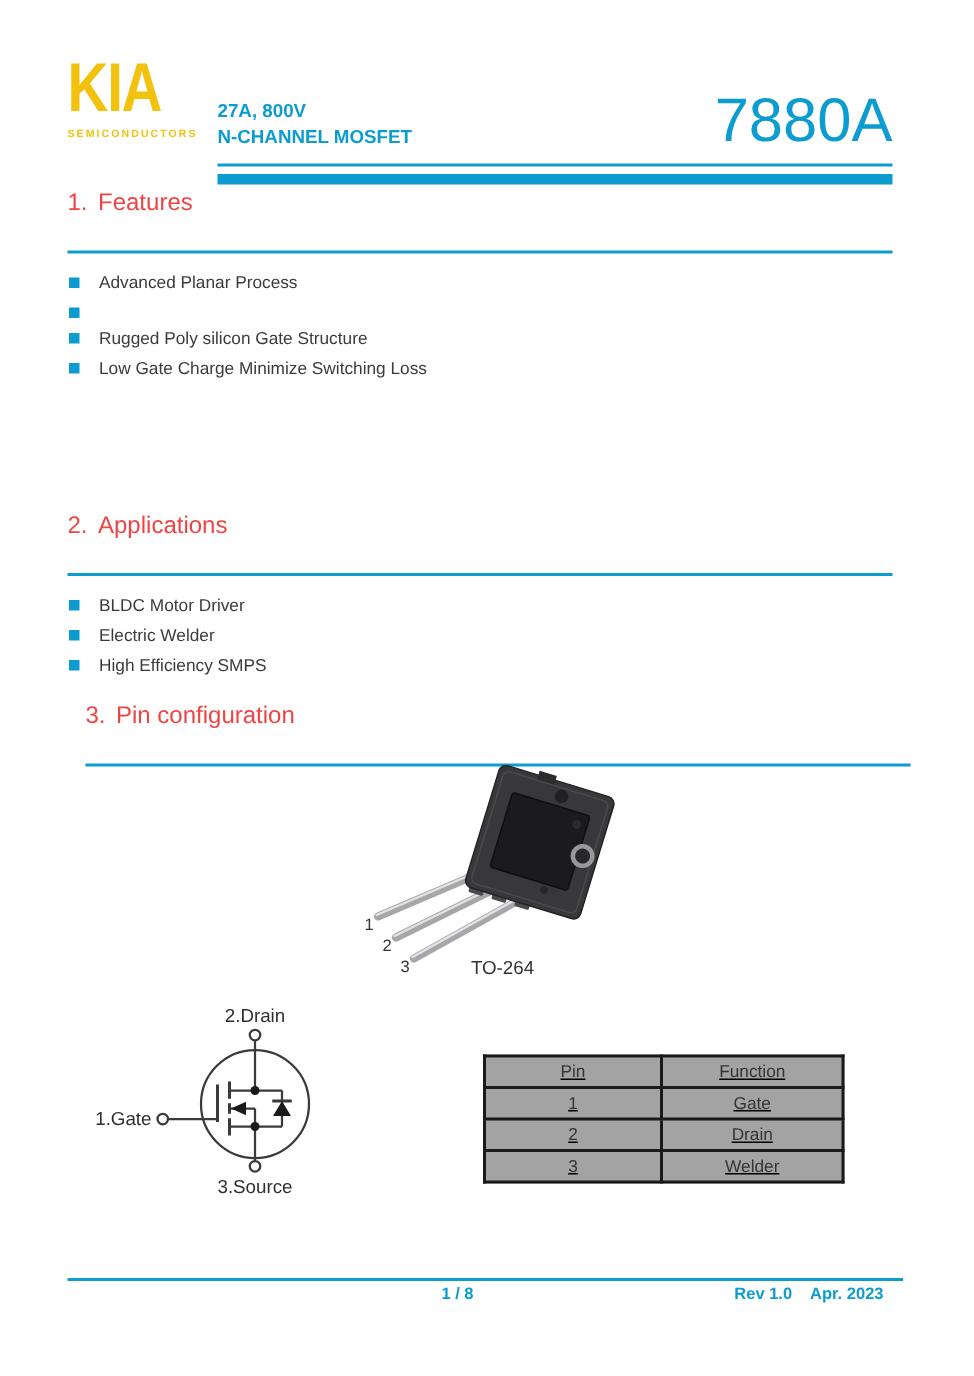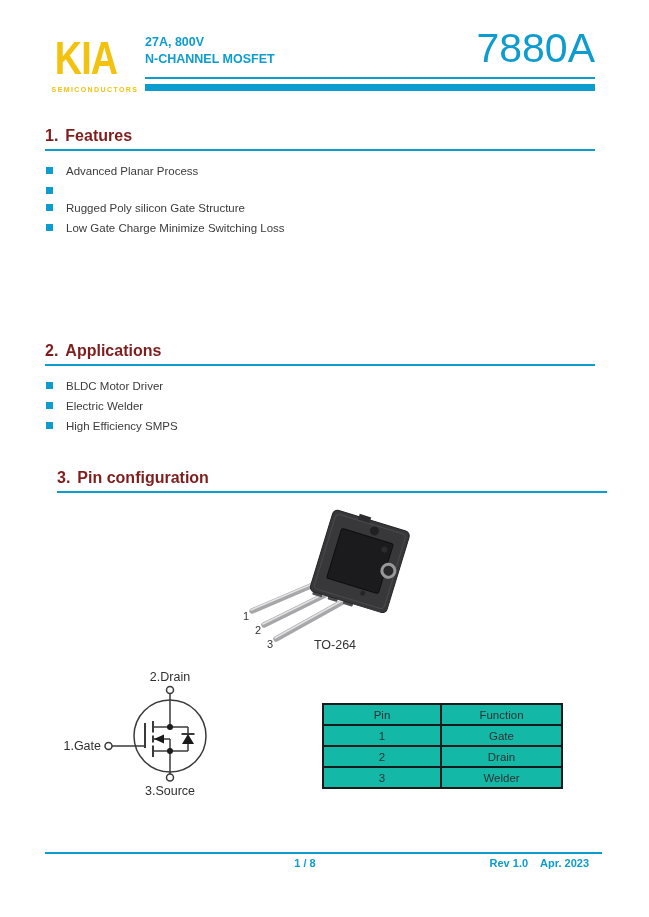--- a/index.html
+++ b/index.html
@@ -4,58 +4,58 @@
 <style>
   * { margin:0; padding:0; box-sizing:border-box; }
   html,body { background:#ffffff; }
   .page {
     position:relative; width:649px; height:917px; background:#ffffff;
     font-family:"Liberation Sans", sans-serif; overflow:hidden;
   }
 
   
   .header { position:absolute; left:45px; top:34px; width:550px; }
-  .logo { position:absolute; left:0; top:6px; width:100px;text-align:center; }
+  .logo { position:absolute; left:0; top:6px; width:100px; }
   .logo-kia {
     font-size:46px; font-weight:bold; color:#f2c20e; line-height:0.82;
     letter-spacing:-1px; transform:scaleX(0.82); transform-origin:left top;
   }
   .logo-sub { margin-top:8px; font-size:7px; font-weight:bold; color:#f2c20e; letter-spacing:1.4px; }
-  .header-main { margin-left:100px; }
+  .header-main { margin-left:100px;margin-top:32px; }
   .header-row { display:flex; justify-content:space-between; align-items:flex-start; }
   .device-desc { font-size:12.5px; font-weight:bold; color:#0d9ccf; line-height:17px; }
   .part-number { font-size:41px; color:#0d9ccf; line-height:28px; font-weight:normal; }
   .rule-thin  { height:2px; background:#0d9ccf; margin-top:9px; }
   .rule-thick { height:7px; background:#0d9ccf; margin-top:5px; }
 
   
   .section { position:absolute; left:45px; width:550px; }
   #features     { top:128px; }
   #applications { top:303px;margin-top:40px; }
   #pinconfig    { top:470px;margin-left:12px; }
   .sec-head {
-    font-size:16px; line-height:16px; font-weight:bold; color:#7f1d1d;
-    padding-bottom:5px; border-bottom:2px solid #0d9ccf;
+    font-size:16px; line-height:16px; font-weight:normal; color:#ef4444;
+    padding-bottom:23px; border-bottom:2px solid #0d9ccf;
   }
   .sec-num { margin-right:7px; }
   .bullet-list { list-style:none; margin-top:14px; }
   .bullet-list li {
     display:flex; align-items:flex-start; margin-bottom:8px;
     font-size:11.5px; line-height:12px; color:#3b3b3b;
   }
   .bullet { flex:0 0 auto; width:7px; height:7px; background:#0d9ccf; margin:2px 13px 0 1px; }
   sub { font-size:8px; }
 
   
   .pkg-svg { position:absolute; left:215px; top:497px; }
   .sym-svg { position:absolute; left:55px;  top:666px; }
   svg text { font-family:"Liberation Sans", sans-serif; }
 
   
-  .pin-table { position:absolute; left:322px; top:703px; border-collapse:collapse; table-layout:fixed; background:#14b8a6; }
+  .pin-table { position:absolute; left:322px; top:703px; border-collapse:collapse; table-layout:fixed; background:#a3a3a3;text-decoration:underline; }
   .pin-table th, .pin-table td {
     border:2px solid #1a1a1a; font-size:11.5px; font-weight:normal;
     color:#333333; text-align:center; height:21px; padding:0;
   }
   .col-pin { width:118px; } .col-fn { width:121px; }
 
   
   .footer-rule { position:absolute; left:45px; width:557px; top:852px; height:2px; background:#0d9ccf; }
   .footer-page { position:absolute; left:45px; width:520px; top:857px; text-align:center; font-size:11px; font-weight:bold; color:#0d9ccf; }
   .footer-rev  { position:absolute; right:60px; top:857px; font-size:11px; font-weight:bold; color:#0d9ccf; }

